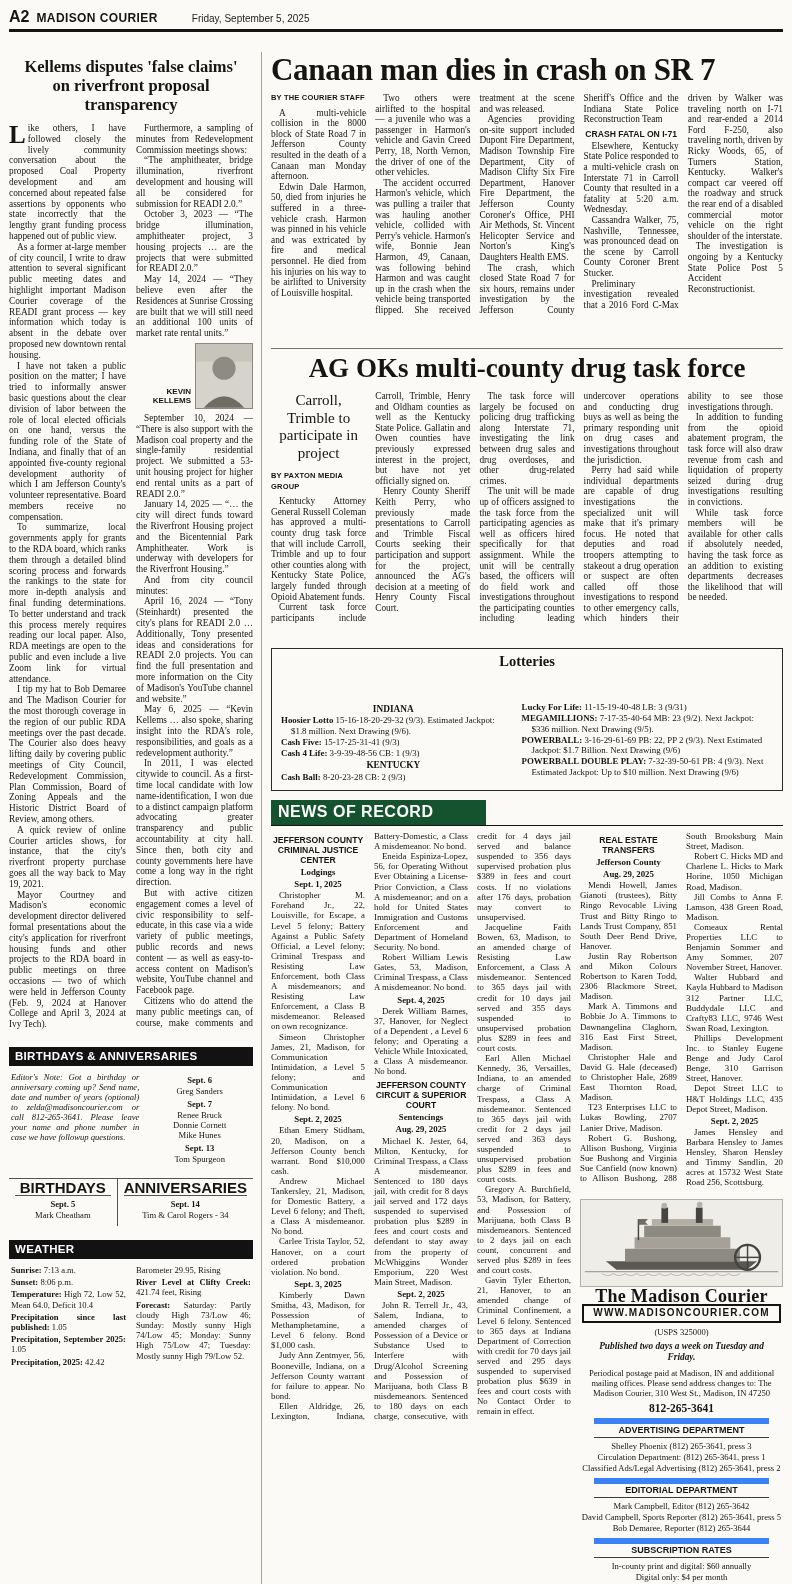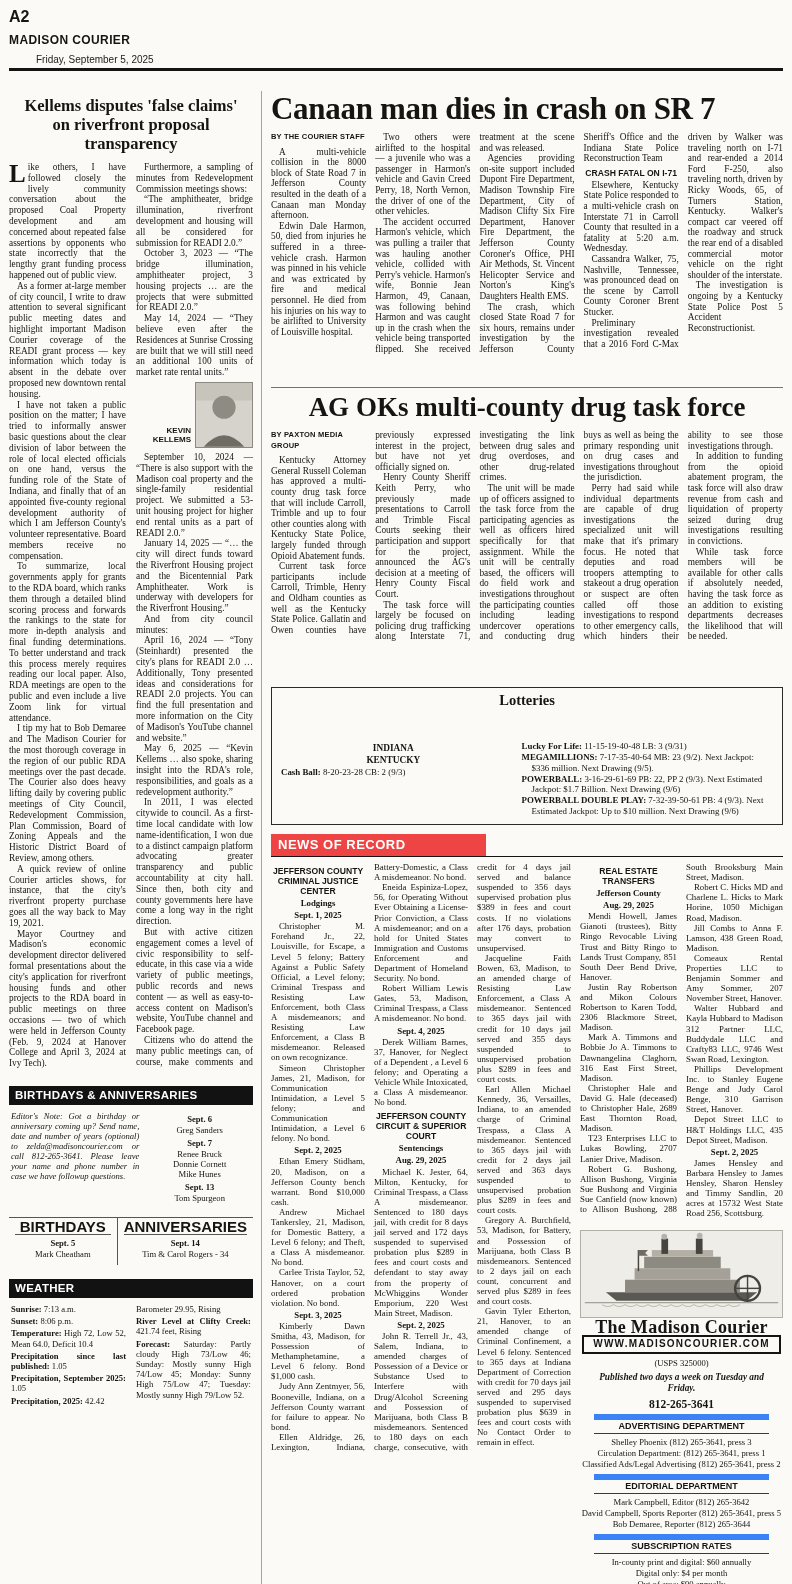--- a/index.html
+++ b/index.html
@@ -2,21 +2,21 @@
 <html><head>
 <meta charset="utf-8">
 <style>
   * { margin:0; padding:0; box-sizing:border-box; }
   html,body { background:#d9d6d0; }
   body { font-family:"Liberation Serif", serif; color:#161513; }
   .page { position:relative; width:792px; height:1584px; background:#fbfaf7; margin:0 auto;
           padding:6px 9px 0; overflow:hidden; }
 
   
-  .topbar { display:flex; align-items:baseline; gap:7px; border-bottom:3px solid #141414; padding:2px 0 3px;flex-direction:column; }
+  .topbar { display:flex; align-items:baseline; gap:7px; border-bottom:3px solid #141414; padding:2px 0 3px; }
   .pgnum  { font-family:"Liberation Sans",sans-serif; font-weight:bold; font-size:16px; }
   .paper  { font-family:"Liberation Sans",sans-serif; font-weight:bold; font-size:12px; letter-spacing:.4px; }
   .pdate  { font-family:"Liberation Sans",sans-serif; font-size:10px; color:#222;padding-left:27px; }
 
   .cols { display:flex; gap:9px; padding-top:20px; align-items:stretch; }
   .leftcol  { width:253px; flex:none; border-right:1px solid #a7a39b; padding-right:8px; }
   .rightcol { flex:1; min-width:0; }
 
   
   .bp   { text-indent:8px; text-align:justify; margin:0; }
@@ -78,22 +78,22 @@
   .lotto h3 { font-size:14.5px; text-align:center; font-weight:bold; margin-bottom:3px; }
   .lgrid { display:flex; gap:16px;margin-top:32px; }
   .lcol { flex:1; font-size:8.9px; line-height:10.3px; }
   .lcol.wide { flex:1.12; }
   .lstate { font-weight:bold; text-align:center; font-size:9.3px; margin:2px 0 1px; }
   .lcol .ln { padding-left:10px; text-indent:-10px; margin-bottom:1px; text-align:left; }
 
   
   .nor { margin-top:9px; }
   .norhead { border-bottom:1px solid #141414; line-height:0; }
-  .norbar { display:inline-block; background:#ef4444; color:#fff; font-family:"Liberation Sans",sans-serif;
-            font-weight:bold; font-size:13px; letter-spacing:.5px; line-height:normal;
+  .norbar { display:inline-block; background:#14532d; color:#fff; font-family:"Liberation Sans",sans-serif;
+            font-weight:bold; font-size:16px; letter-spacing:.5px; line-height:normal;
             padding:3px 26px 4px 7px; min-width:215px; }
   .norgrid { display:flex; gap:9px; margin-top:5px; }
   .norleft { width:300px; flex:none; column-count:3; column-gap:9px; height:778px;
              font-size:8.8px; line-height:10.1px; overflow:hidden; }
   .norright { flex:1; min-width:0; display:flex; flex-direction:column; }
   .ret { column-count:2; column-gap:9px; height:362px; font-size:8.8px; line-height:10.1px; overflow:hidden; }
 
   
   .masthead { margin-top:6px; flex:1; text-align:center; font-size:8.6px; line-height:10px; overflow:hidden; }
   .boat { height:88px; border:1px solid #b3afa6; background:#efede8; margin-bottom:4px; }
@@ -238,37 +238,43 @@
             <p class="bp">Elsewhere, Kentucky State Police responded to a multi-vehicle crash on Interstate 71 in Carroll County that resulted in a fatality at 5:20 a.m. Wednesday.</p>
             <p class="bp">Cassandra Walker, 75, Nashville, Tennessee, was pronounced dead on the scene by Carroll County Coroner Brent Stucker.</p>
             <p class="bp">Preliminary investigation revealed that a 2016 Ford C-Max driven by Walker was traveling north on I-71 and rear-ended a 2014 Ford F-250, also traveling north, driven by Ricky Woods, 65, of Turners Station, Kentucky. Walker's compact car veered off the roadway and struck the rear end of a disabled commercial motor vehicle on the right shoulder of the interstate.</p>
             <p class="bp">The investigation is ongoing by a Kentucky State Police Post 5 Accident Reconstructionist.</p>
           </div>
       </article>
 
       <article class="ag">
         <h1>AG OKs multi-county drug task force</h1>
         <div class="artbody agbody">
+            <p class="subhead">Carroll, Trimble to participate in project</p>
             <p class="byline">BY PAXTON MEDIA GROUP</p>
             <p class="bp">Kentucky Attorney General Russell Coleman has approved a multi-county drug task force that will include Carroll, Trimble and up to four other counties along with Kentucky State Police, largely funded through Opioid Abatement funds.</p>
             <p class="bp">Current task force participants include Carroll, Trimble, Henry and Oldham counties as well as the Kentucky State Police. Gallatin and Owen counties have previously expressed interest in the project, but have not yet officially signed on.</p>
             <p class="bp">Henry County Sheriff Keith Perry, who previously made presentations to Carroll and Trimble Fiscal Courts seeking their participation and support for the project, announced the AG's decision at a meeting of Henry County Fiscal Court.</p>
             <p class="bp">The task force will largely be focused on policing drug trafficking along Interstate 71, investigating the link between drug sales and drug overdoses, and other drug-related crimes.</p>
             <p class="bp">The unit will be made up of officers assigned to the task force from the participating agencies as well as officers hired specifically for that assignment. While the unit will be centrally based, the officers will do field work and investigations throughout the participating counties including leading undercover operations and conducting drug buys as well as being the primary responding unit on drug cases and investigations throughout the jurisdiction.</p>
             <p class="bp">Perry had said while individual departments are capable of drug investigations the specialized unit will make that it's primary focus. He noted that deputies and road troopers attempting to stakeout a drug operation or suspect are often called off those investigations to respond to other emergency calls, which hinders their ability to see those investigations through.</p>
             <p class="bp">In addition to funding from the opioid abatement program, the task force will also draw revenue from cash and liquidation of property seized during drug investigations resulting in convictions.</p>
             <p class="bp">While task force members will be available for other calls if absolutely needed, having the task force as an addition to existing departments decreases the likelihood that will be needed.</p>
           </div>
       </article>
 
       <section class="lotto">
         <h3>Lotteries</h3>
         <div class="lgrid">
           <div class="lcol">
             <div class="lstate">INDIANA</div>
+            <div>
+                <p class="ln"><b>Hoosier Lotto</b> 15-16-18-20-29-32 (9/3). Estimated Jackpot: $1.8 million. Next Drawing (9/6).</p>
+                <p class="ln"><b>Cash Five:</b> 15-17-25-31-41 (9/3)</p>
+                <p class="ln"><b>Cash 4 Life:</b> 3-9-39-48-56 CB: 1 (9/3)</p>
+              </div>
             <div class="lstate">KENTUCKY</div>
             <div>
                 <p class="ln"><b>Cash Ball:</b> 8-20-23-28 CB: 2 (9/3)</p>
               </div>
           </div>
           <div class="lcol wide">
             <div>
                 <p class="ln"><b>Lucky For Life:</b> 11-15-19-40-48 LB: 3 (9/31)</p>
                 <p class="ln"><b>MEGAMILLIONS:</b> 7-17-35-40-64 MB: 23 (9/2). Next Jackpot: $336 million. Next Drawing (9/5).</p>
                 <p class="ln"><b>POWERBALL:</b> 3-16-29-61-69 PB: 22, PP 2 (9/3). Next Estimated Jackpot: $1.7 Billion. Next Drawing (9/6)</p>
@@ -352,20 +358,21 @@
                   <line x1="174" y1="45" x2="174" y2="71" stroke="#45443f" stroke-width="1.5"></line>
                   <line x1="161" y1="58" x2="187" y2="58" stroke="#45443f" stroke-width="1.5"></line>
                   <line x1="60" y1="18" x2="60" y2="40" stroke="#45443f" stroke-width="1.5"></line>
                   <path d="M60 18 h10 l-3 3 l3 3 h-10 Z" fill="#6f6c64"></path>
                 </svg>
               </div>
               <div class="mtitle">The Madison Courier</div>
               <div class="murl">WWW.MADISONCOURIER.COM</div>
               <div class="musps">(USPS 325000)</div>
               <p class="mpub">Published two days a week on Tuesday and Friday.</p>
+              <p class="mpostage">Periodical postage paid at Madison, IN and additional mailing offices. Please send address changes to: The Madison Courier, 310 West St., Madison, IN 47250</p>
               <div class="mphone">812-265-3641</div>
 
               <div class="mdept">
                 <div class="mdhead">ADVERTISING DEPARTMENT</div>
                 <div>
                     <p class="bp">Shelley Phoenix (812) 265-3641, press 3</p>
                     <p class="bp">Circulation Department: (812) 265-3641, press 1</p>
                     <p class="bp">Classified Ads/Legal Advertising (812) 265-3641, press 2</p>
                   </div>
               </div>

